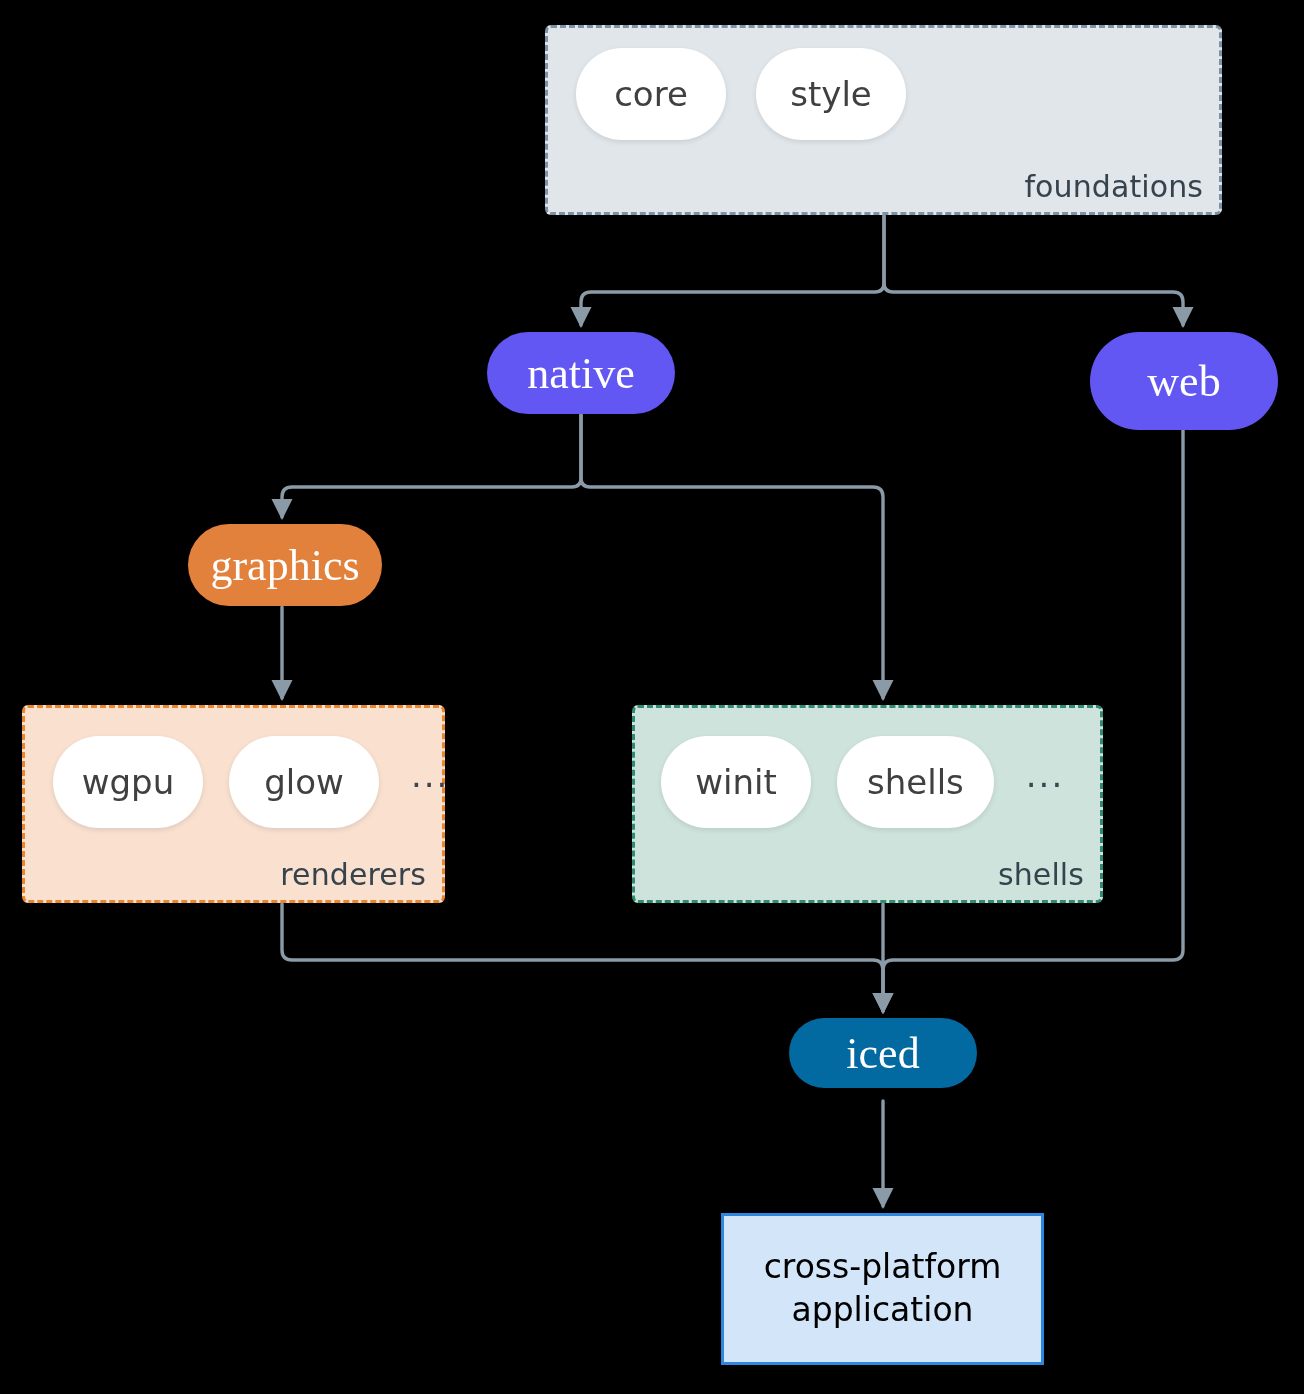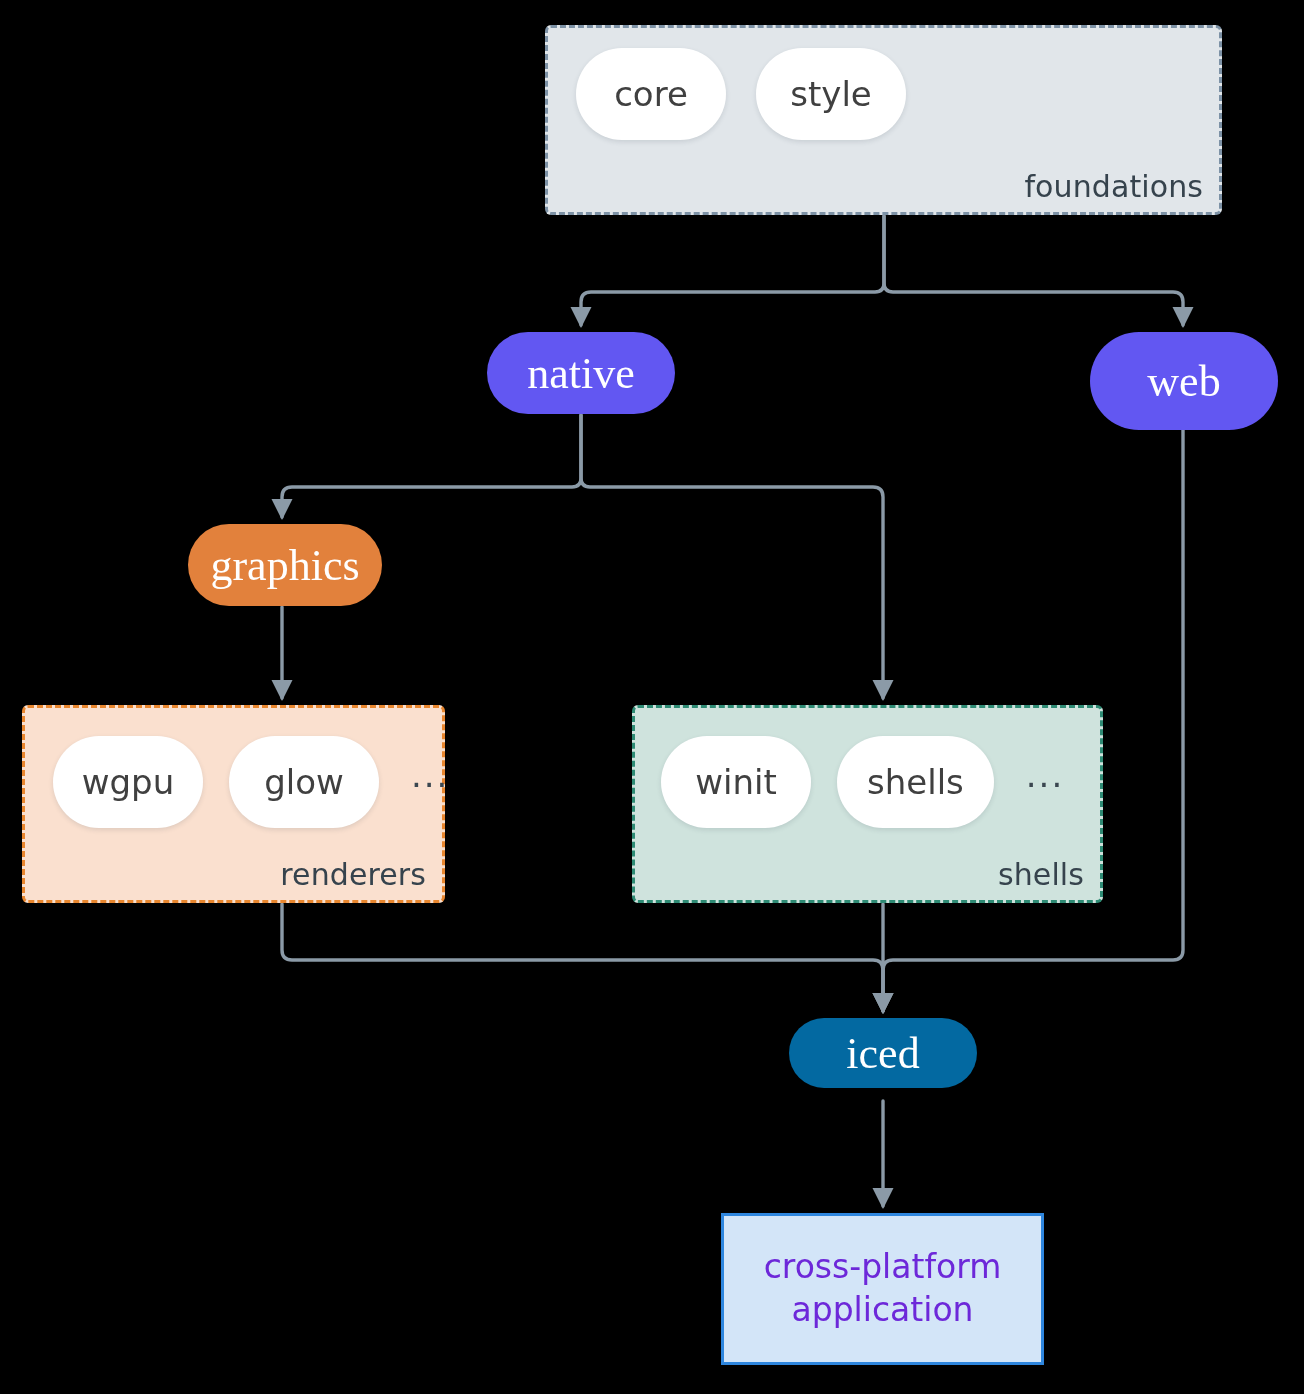--- a/index.html
+++ b/index.html
@@ -146,21 +146,21 @@
     position: absolute;
     left: 721px; top: 1213px;
     width: 323px; height: 152px;
     background: #d3e5f8;
     border: 3px solid #2e86de;
     box-sizing: border-box;
     display: flex;
     flex-direction: column;
     align-items: center;
     justify-content: center;
-    color: #6d28d9;
+    color: #000000;
     font-size: 33px;
     line-height: 1.3;
     text-align: center;
   }
 </style>
 </head>
 <body>
 
 <div id="canvas">
 

